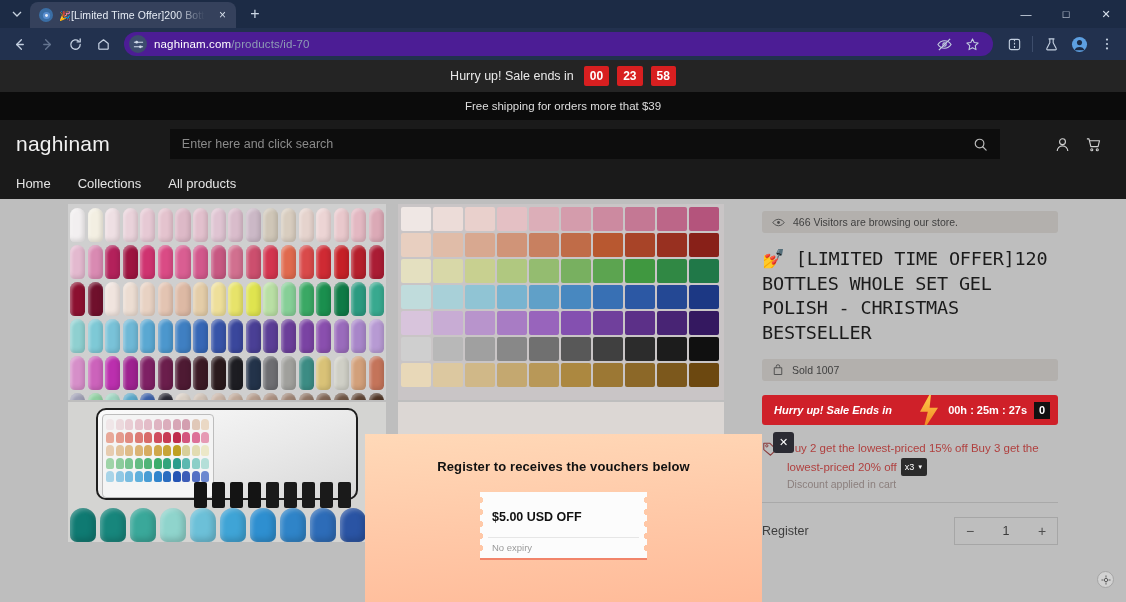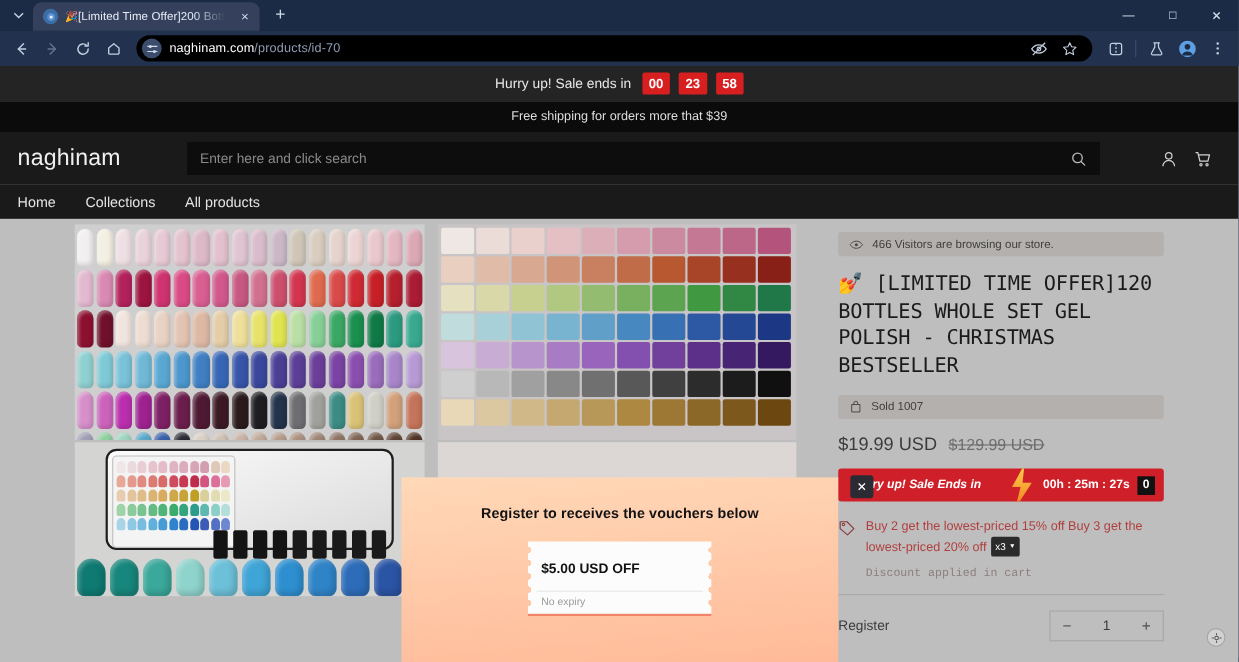--- a/index.html
+++ b/index.html
@@ -67,21 +67,21 @@
     display: flex; align-items: center; padding: 0 6px; gap: 2px;
   }
   .tb-icon {
     width: 26px; height: 26px; border-radius: 13px;
     display: flex; align-items: center; justify-content: center;
     color: #c3cfe0; flex: 0 0 auto;
   }
   .tb-icon.dim { color: #64748f; }
   .omnibox {
     flex: 1; height: 24px; margin: 0 6px;
-    background: #000000; border-radius: 12px;
+    background: #4c1d95; border-radius: 12px;
     display: flex; align-items: center; padding: 0 8px 0 5px;
     gap: 7px; min-width: 0;
   }
   .omnibox-lead {
     width: 18px; height: 18px; border-radius: 9px;
     background: #3c4c6d;
     display: flex; align-items: center; justify-content: center;
     color: #cfdaea; flex: 0 0 auto;
   }
   .url { font-size: 11.5px; color: #ffffff; white-space: nowrap; letter-spacing: .15px; }
@@ -254,21 +254,21 @@
   .promo { display: flex; gap: 9px; width: 300px; margin-bottom: 8px; }
   .promo-ico { color: #8c3b3b; padding-top: 3px; flex: 0 0 auto; }
   .promo-body { flex: 1; }
   .promo-line { font-size: 11.5px; color: #b0403f; line-height: 16.5px; }
   .x3 {
     display: inline-flex; align-items: center; gap: 3px;
     background: #2b2b2b; color: #fff; font-size: 9px;
     padding: 1px 4px; border-radius: 2px; vertical-align: 1px; margin-left: 4px;
   }
   .x3 .caret { font-size: 6px; }
-  .promo-sub { font-size: 10.5px; color: #8b7f7d; margin-top: 10px; font-family: Liberation Mono, monospace; }
+  .promo-sub { font-size: 10.5px; color: #8b7f7d; margin-top: 2px; }
 
   .qty-sep { width: 296px; height: 1px; background: #a9a9a9; margin: 12px 0 0 0; }
   .qty-row {
     width: 296px; display: flex; align-items: center;
     margin-top: 14px;
   }
   .qty-label { font-size: 12.5px; color: #3d3d3d; }
   .stepper {
     margin-left: auto; width: 104px; height: 28px;
     border: 1px solid #a6a6a6; display: flex; align-items: center;
@@ -825,24 +825,20 @@
         <div class="pill">
           <span class="pill-icon">
             <svg width="12" height="12" viewBox="0 0 16 16">
                 <path d="M3 5h10v9H3z" stroke="currentColor" stroke-width="1.2" fill="none"></path>
                 <path d="M5.6 5V3.4a2.4 2.4 0 0 1 4.8 0V5" stroke="currentColor" stroke-width="1.2" fill="none"></path>
               </svg>
           </span>
           <span class="pill-txt">Sold 1007</span>
         </div>
 
-        <div class="prices">
-          <span class="price-now">$19.99 USD</span>
-          <span class="price-old">$129.99 USD</span>
-        </div>
 
         <div class="sale-banner">
           <span class="bolt"></span>
           <span class="sale-txt">Hurry up! Sale Ends in</span>
           <span class="sale-timer">00h : 25m : 27s</span>
           <span class="sale-zero">0</span>
         </div>
 
         <div class="promo">
           <span class="promo-ico">

